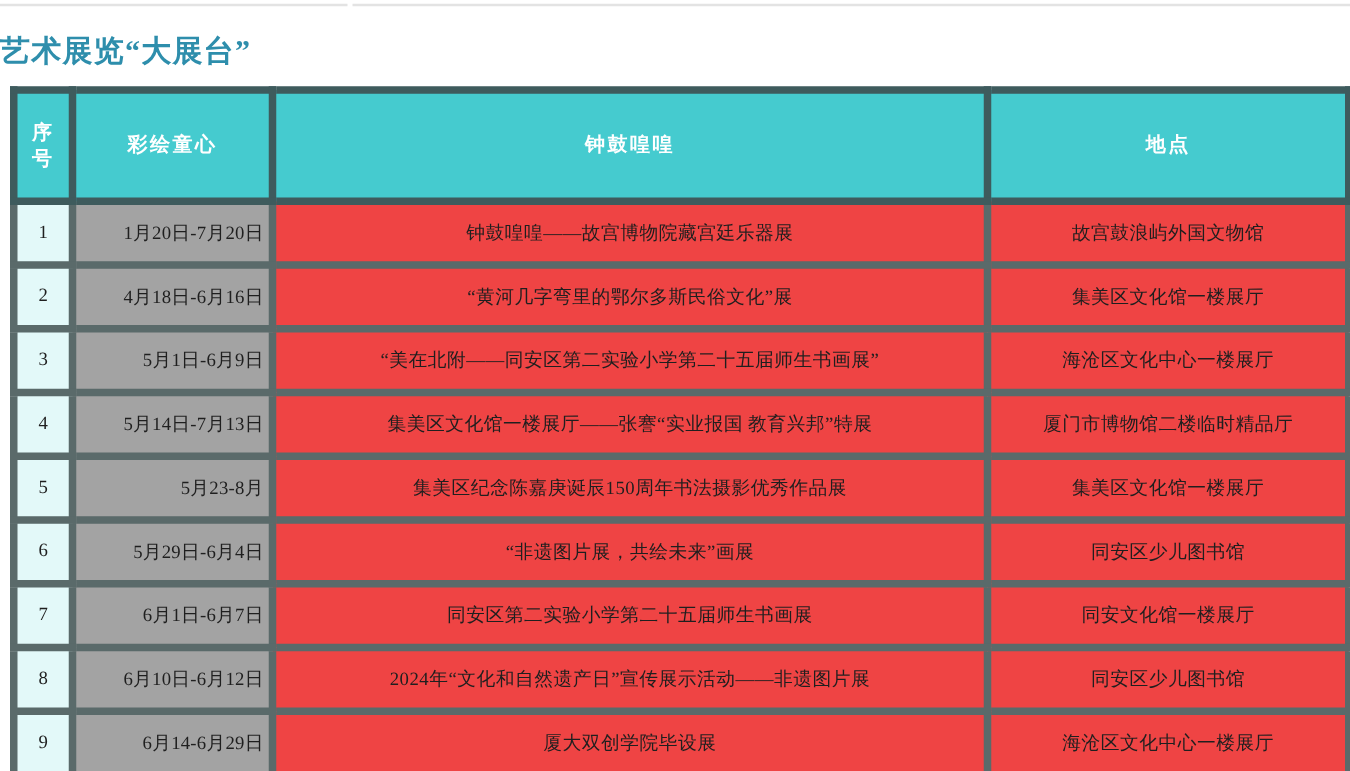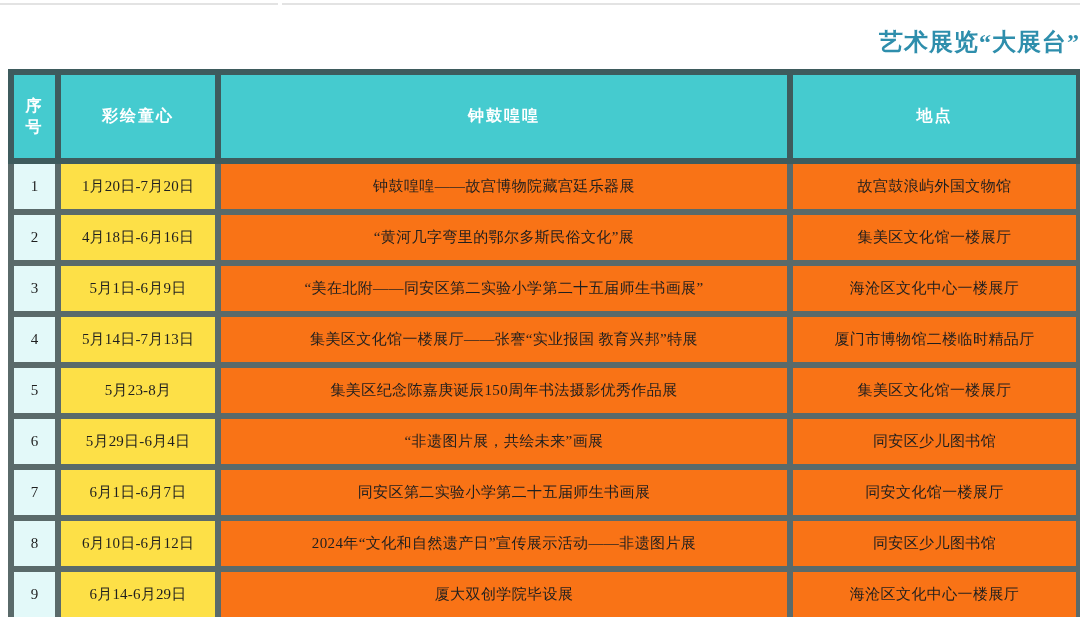--- a/index.html
+++ b/index.html
@@ -38,21 +38,21 @@
 
   
   #title-bar {
     position: absolute;
     top: 0;
     left: 0;
     width: 1080px;
     height: 83px;
     display: flex;
     align-items: center;
-    justify-content: flex-end;
+    justify-content: flex-start;
   }
   #page-title {
     font-family: "Liberation Serif", "DejaVu Serif", serif;
     font-size: 24px;
     font-weight: 700;
     color: #2e8eac;
     letter-spacing: 1px;
     line-height: 1;
   }
 
@@ -87,32 +87,33 @@
     font-weight: 700;
     letter-spacing: 2px;
     border-color: #3e5b5d;
   }
 
   
   #schedule-table tbody tr { height: 51px; }
   #schedule-table tbody td {
     font-size: 15px;
     color: #1f1f1f;
-    background: #f97316;
+    background: #ef4444;
     border-color: #5a6a6a;
   }
   
   #schedule-table tbody td.col-idx {
     background: #e3f9f9;
     font-size: 15px;
   }
   
   #schedule-table tbody td.col-time {
-    background: #fde047;
+    background: #a3a3a3;
     letter-spacing: 0.2px;
+    text-align: right;
   }
   #schedule-table tbody td.col-name {
     letter-spacing: 0.4px;
   }
   #schedule-table tbody td.col-place {
     letter-spacing: 0.4px;
   }
 </style>
 </head>
 <body>

